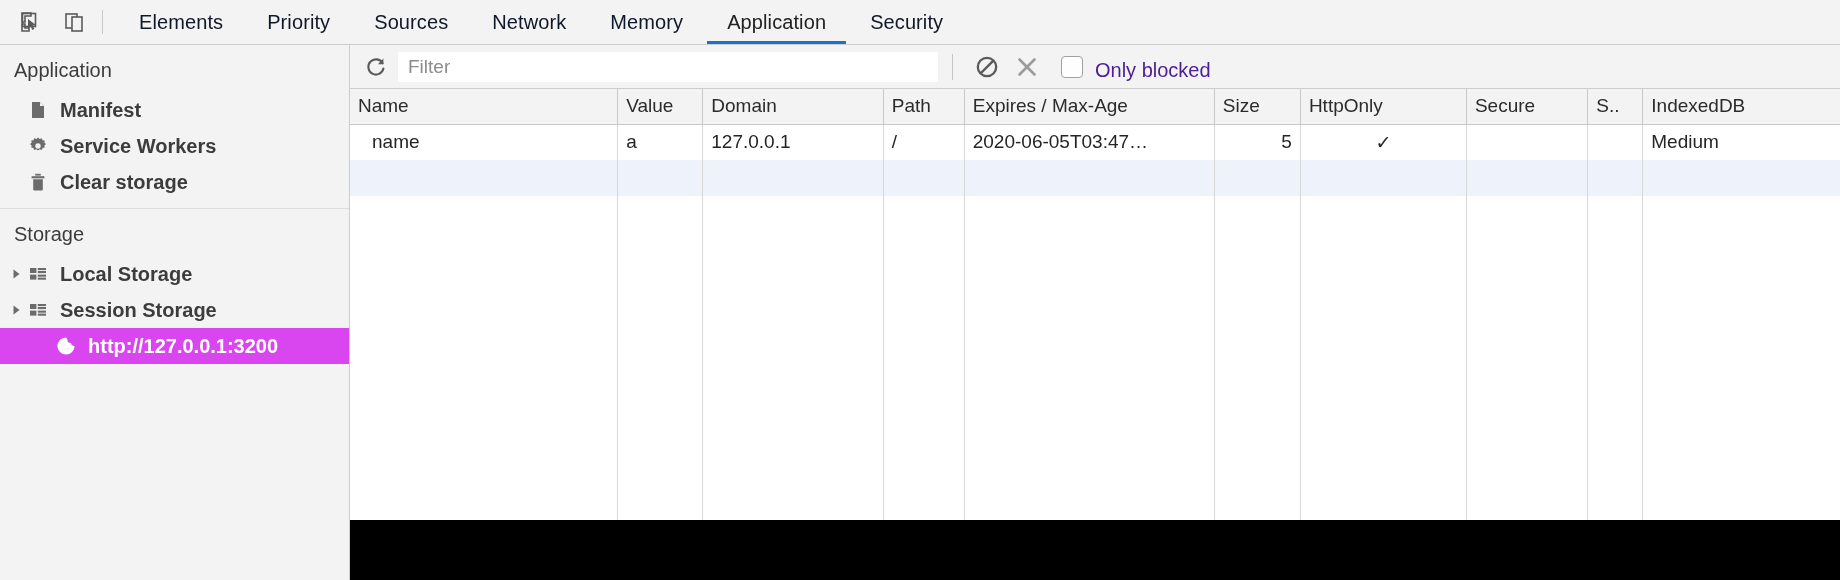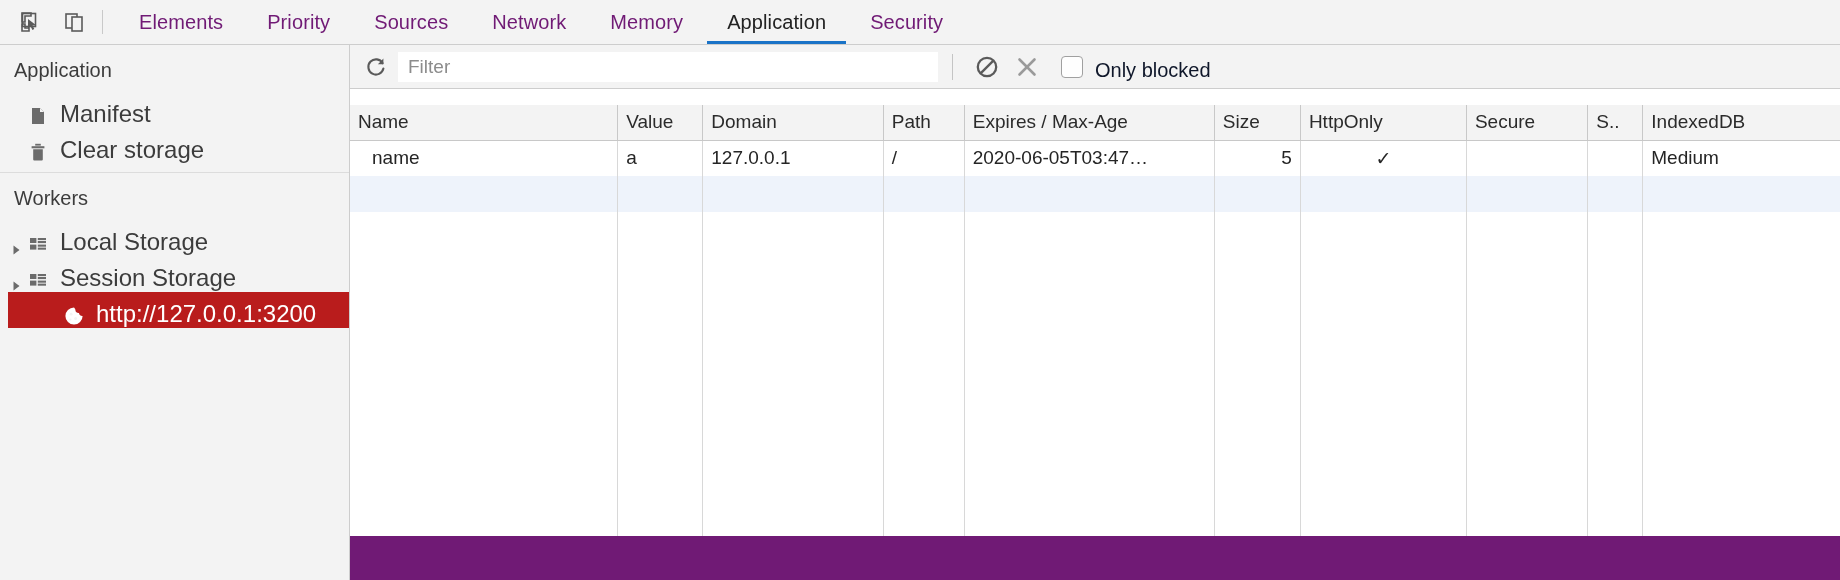--- a/index.html
+++ b/index.html
@@ -50,21 +50,21 @@
   .tabs {
     display: flex;
     align-items: stretch;
     flex: 1;
   }
   .tab {
     display: flex;
     align-items: center;
     padding: 0 22px;
     font-size: 20px;
-    color: #701a75;
+    color: #0f172a;
     cursor: pointer;
     position: relative;
     white-space: nowrap;
     letter-spacing: 0.1px;
   }
   .tab.active { color: #222222; }
   .tab.active::after {
     content: "";
     position: absolute;
     left: 2px; right: 2px;
@@ -96,33 +96,33 @@
     padding: 14px 0 10px 14px;
   }
   .side-divider {
     height: 1px;
     background: #dcdcdc;
     margin: 8px 0 0 0;
   }
   .side-item {
     height: 36px;
     display: flex;
-    align-items: flex-end;
-    font-size: 24px;
+    align-items: center;
+    font-size: 20px;
     color: #3c3c3c;
     cursor: pointer;
     padding-left: 30px;
     position: relative;
+    font-weight: bold;
   }
   .side-item.lvl2 { padding-left: 30px; }
   .side-item.child { padding-left: 58px; }
   .side-item.selected {
-    background: #b91c1c;
+    background: #d946ef;
     color: #ffffff;
-    margin-left: 8px;
   }
   .twisty {
     width: 16px; min-width: 16px;
     display: flex; align-items: center; justify-content: center;
     margin-right: 2px;
     margin-left: -22px;
   }
   .twisty-spacer {
     width: 16px; min-width: 16px;
     margin-right: 2px;
@@ -193,32 +193,31 @@
   }
   .cbox {
     width: 22px; height: 22px;
     border: 1px solid #a0a0a0;
     border-radius: 4px;
     background: #fefefe;
     margin-right: 12px;
   }
   .only-blocked-label {
     font-size: 20px;
-    color: #0f172a;
+    color: #4c1d95;
     white-space: nowrap;
     margin-top: 7px;
   }
 
   
   .table-wrap {
     flex: 1;
     overflow: hidden;
-    background: #701a75;
+    background: #000000;
     position: relative;
-    margin-top: 16px;
   }
   table.cookies {
     width: 100%;
     border-collapse: collapse;
     table-layout: fixed;
     font-size: 19px;
   }
   table.cookies th {
     background: #f3f3f3;
     font-weight: normal;
@@ -319,29 +318,39 @@
               <path d="M5 3 h8 l4 4 v12 h-12 z" fill="#6b6b6b"></path>
               <path d="M13 3 v4 h4" fill="#f3f3f3"></path>
             </svg>
           </span>
           <span class="side-label">Manifest</span>
         </div>
         <div class="side-item lvl2">
           <span class="twisty-spacer"></span>
           <span class="side-icon">
             <svg width="22" height="22" viewBox="0 0 22 22">
+              <path d="M11 2.6 l1.7 1.3 2-.7 .9 2 2.1 .4 -.3 2.1 1.6 1.4 -1.6 1.4 .3 2.1 -2.1 .4 -.9 2 -2-.7 -1.7 1.3 -1.7-1.3 -2 .7 -.9-2 -2.1-.4 .3-2.1 -1.6-1.4 1.6-1.4 -.3-2.1 2.1-.4 .9-2 2 .7 z" fill="#6b6b6b"></path>
+              <circle cx="11" cy="11" r="2.7" fill="#f3f3f3"></circle>
+            </svg>
+          </span>
+          <span class="side-label">Service Workers</span>
+        </div>
+        <div class="side-item lvl2">
+          <span class="twisty-spacer"></span>
+          <span class="side-icon">
+            <svg width="22" height="22" viewBox="0 0 22 22">
               <rect x="8.2" y="2.8" width="5.6" height="1.8" fill="#6b6b6b"></rect>
               <rect x="4.6" y="5.2" width="12.8" height="2.1" fill="#6b6b6b"></rect>
               <path d="M6.2 8.2 h9.6 v10.2 a1 1 0 0 1 -1 1 h-7.6 a1 1 0 0 1 -1 -1 z" fill="#6b6b6b"></path>
             </svg>
           </span>
           <span class="side-label">Clear storage</span>
         </div>
         <div class="side-divider"></div>
-        <div class="side-section-title">Workers</div>
+        <div class="side-section-title">Storage</div>
         <div class="side-item lvl2">
           <span class="twisty">
             <svg width="12" height="12" viewBox="0 0 12 12">
               <path d="M3.5 1.5 v9 l6 -4.5 z" fill="#6b6b6b"></path>
             </svg>
           </span>
           <span class="side-icon">
             <svg width="22" height="22" viewBox="0 0 22 22">
               <rect x="3" y="5" width="6.4" height="5" fill="#6b6b6b"></rect>
               <rect x="10.8" y="5" width="8.2" height="2.1" fill="#6b6b6b"></rect>

